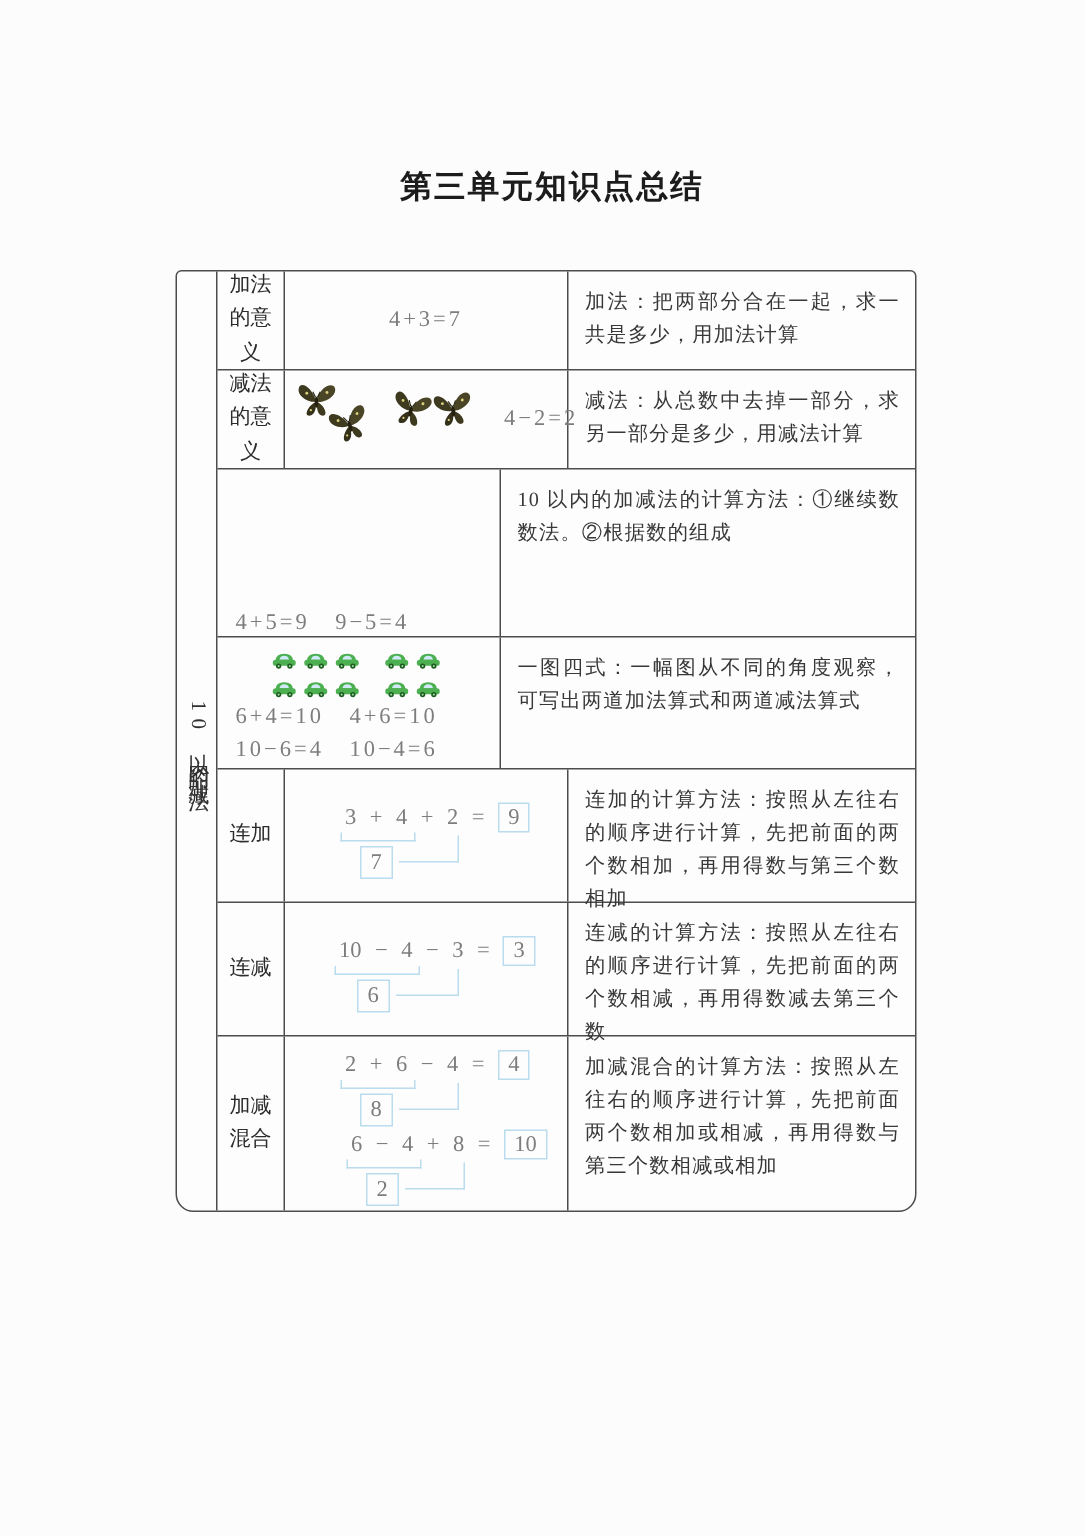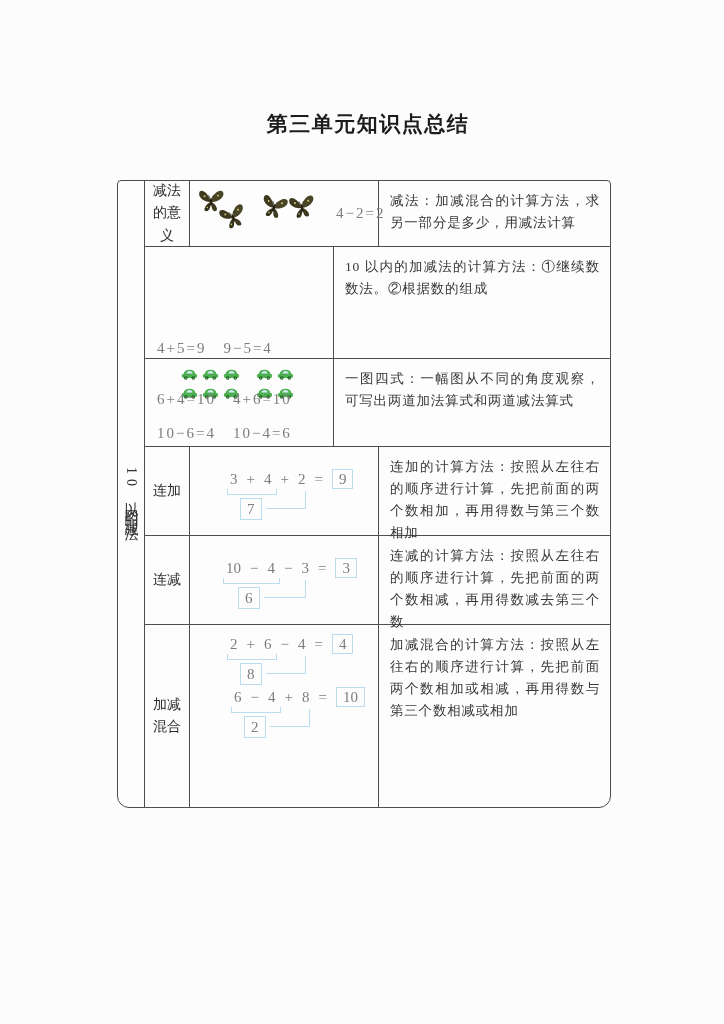--- a/index.html
+++ b/index.html
@@ -95,41 +95,50 @@
   <div class="title">第三单元知识点总结</div>
 
   <div class="ktable">
 
     <div class="vcol">
       <span class="vtext">10以内的加减法</span>
     </div>
 
     <div class="rows">
 
+      <div class="trow" style="height:66px">
+        <div class="c-label">加法的意义</div>
+        <div class="c-example">
+          <div class="eq-center">
+              <span class="eq">4+3=7</span>
+            </div>
+        </div>
+        <div class="c-expl">加法：把两部分合在一起，求一共是多少，用加法计算</div>
+      </div>
 
       <div class="trow" style="height:66px">
         <div class="c-label">减法的意义</div>
         <div class="c-example">
           <svg class="bf" style="left:7px;top:7px" viewBox="0 0 26 24">
               <use href="#butterfly-shape"></use>
             </svg>
           <svg class="bf" style="left:29px;top:23px;transform:rotate(-18deg)" viewBox="0 0 26 24">
               <use href="#butterfly-shape"></use>
             </svg>
           <svg class="bf" style="left:70px;top:13px;transform:rotate(12deg)" viewBox="0 0 26 24">
               <use href="#butterfly-shape"></use>
             </svg>
           <svg class="bf" style="left:98px;top:13px;transform:rotate(-8deg)" viewBox="0 0 26 24">
               <use href="#butterfly-shape"></use>
             </svg>
           <div class="eq-abs" style="left:146px;top:0;height:100%;display:flex;align-items:center">
             <span class="eq">4−2=2</span>
           </div>
         </div>
-        <div class="c-expl">减法：加减混合的计算方法，求另一部分是多少，用减法计算</div>
+        <div class="c-expl">减法：从总数中去掉一部分，求另一部分是多少，用减法计算</div>
       </div>
 
       <div class="trow" style="height:112px">
         <div class="c-example">
           <div class="eq-abs" style="left:12px;top:0;height:100%;display:flex;align-items:flex-end">
             <span class="eq">4+5=9　9−5=4</span>
           </div>
         </div>
         <div class="c-expl">10 以内的加减法的计算方法：①继续数数法。②根据数的组成</div>
       </div>
@@ -167,21 +176,21 @@
                 </svg>
               <span class="car-gap"></span>
               <svg class="car" viewBox="0 0 20 16">
                   <use href="#car-shape"></use>
                 </svg>
               <svg class="car" viewBox="0 0 20 16">
                   <use href="#car-shape"></use>
                 </svg>
             </div>
           </div>
-          <span class="eq eq-abs" style="left:12px;top:31px">6+4=10　4+6=10</span>
+          <span class="eq eq-abs" style="left:12px;top:43px">6+4=10　4+6=10</span>
           <span class="eq eq-abs" style="left:12px;top:65px">10−6=4　10−4=6</span>
         </div>
         <div class="c-expl">一图四式：一幅图从不同的角度观察，可写出两道加法算式和两道减法算式</div>
       </div>
 
       <div class="trow" style="height:89px">
         <div class="c-label">连加</div>
         <div class="c-example">
           <div class="chain" style="left:40px;top:22px">
             <div class="chain-eq">

